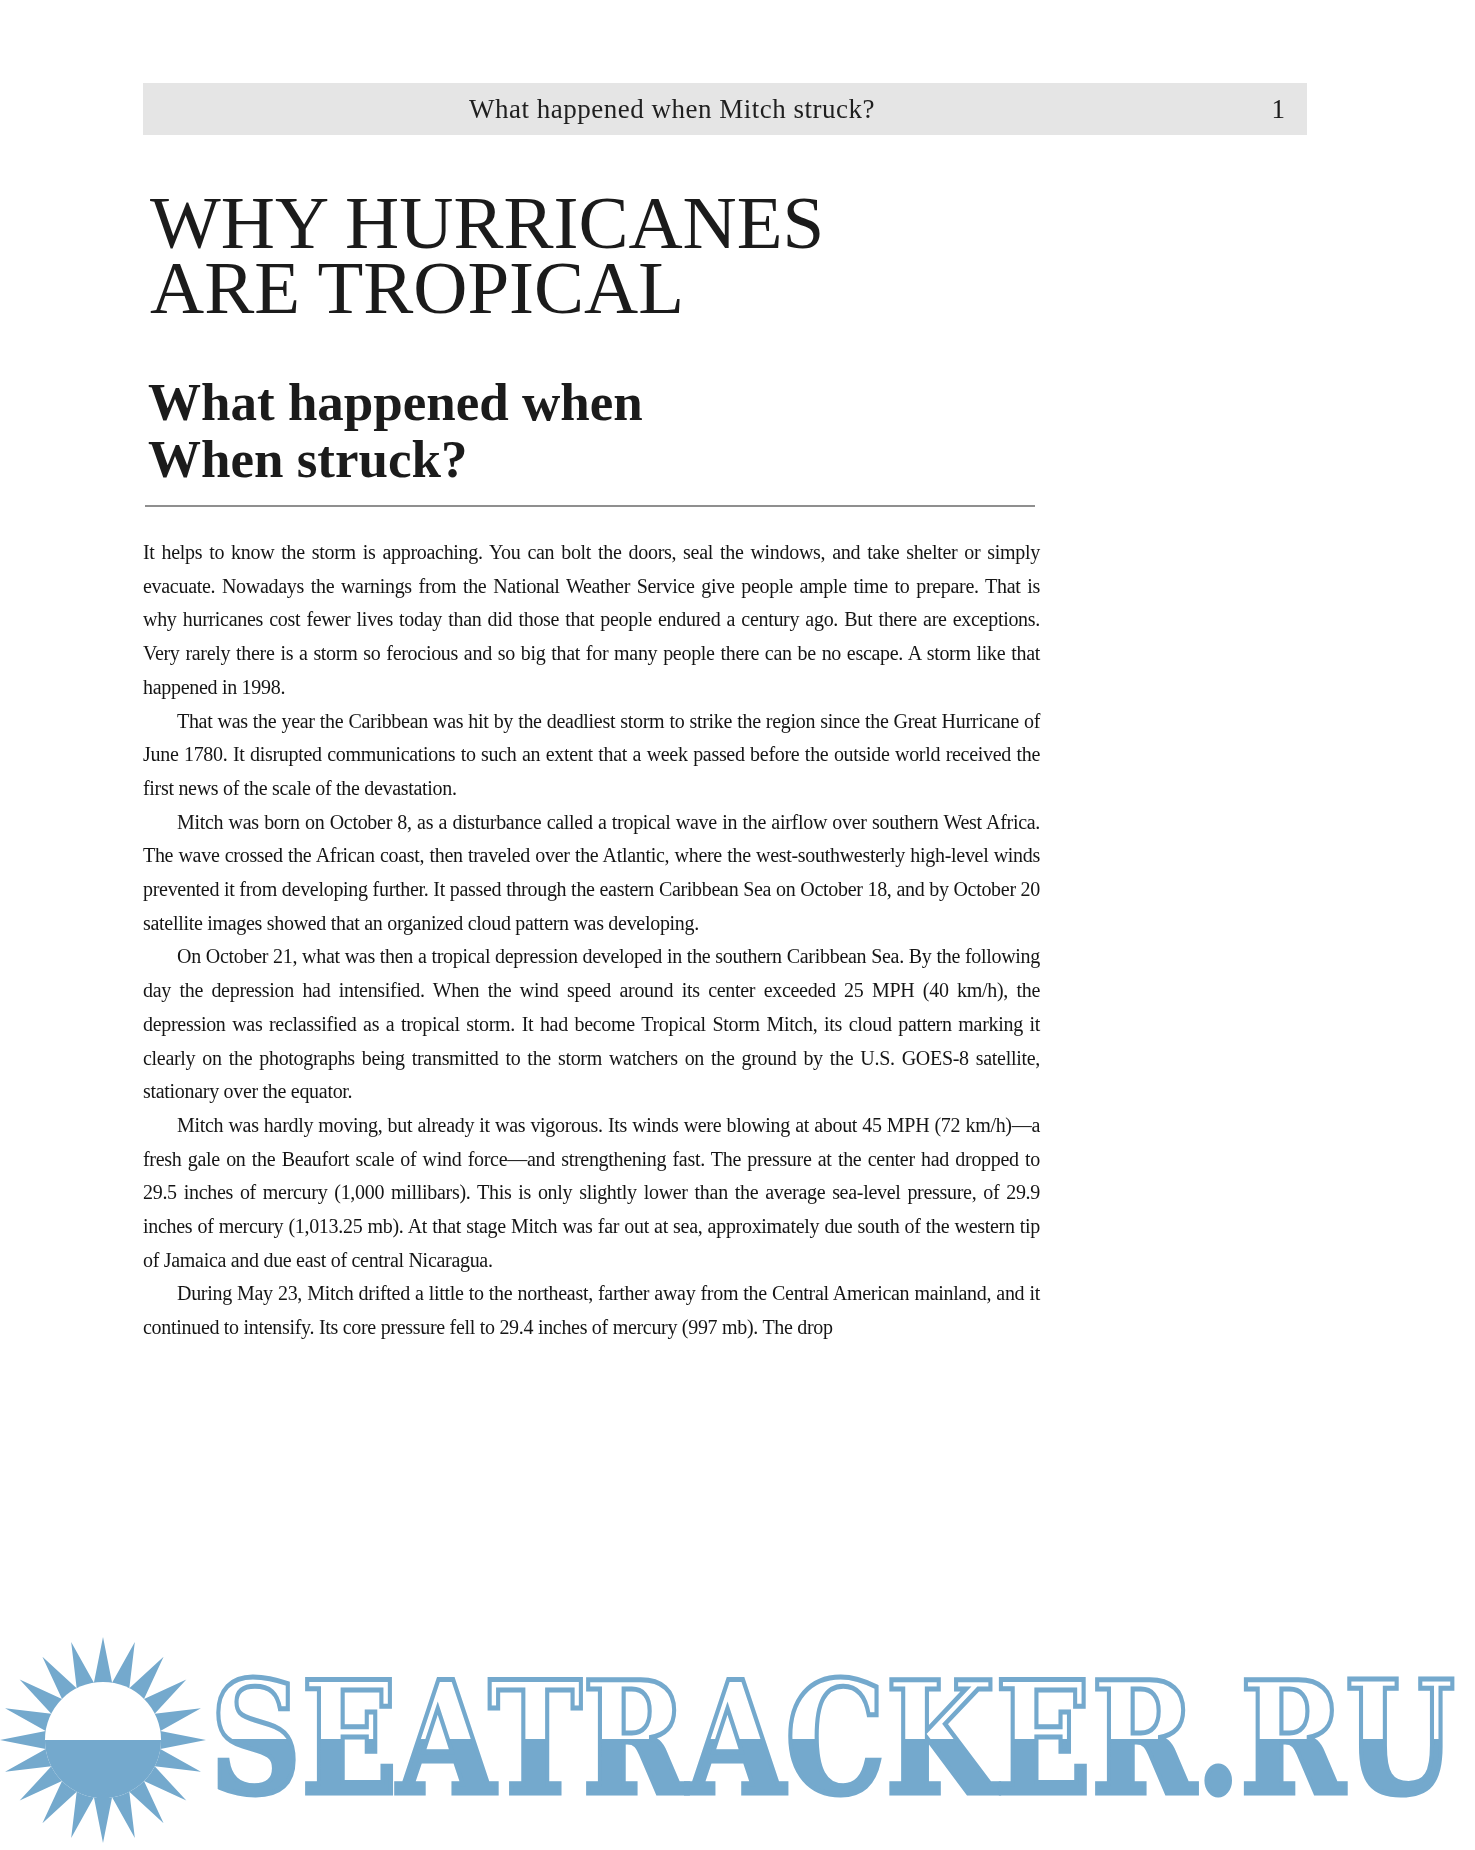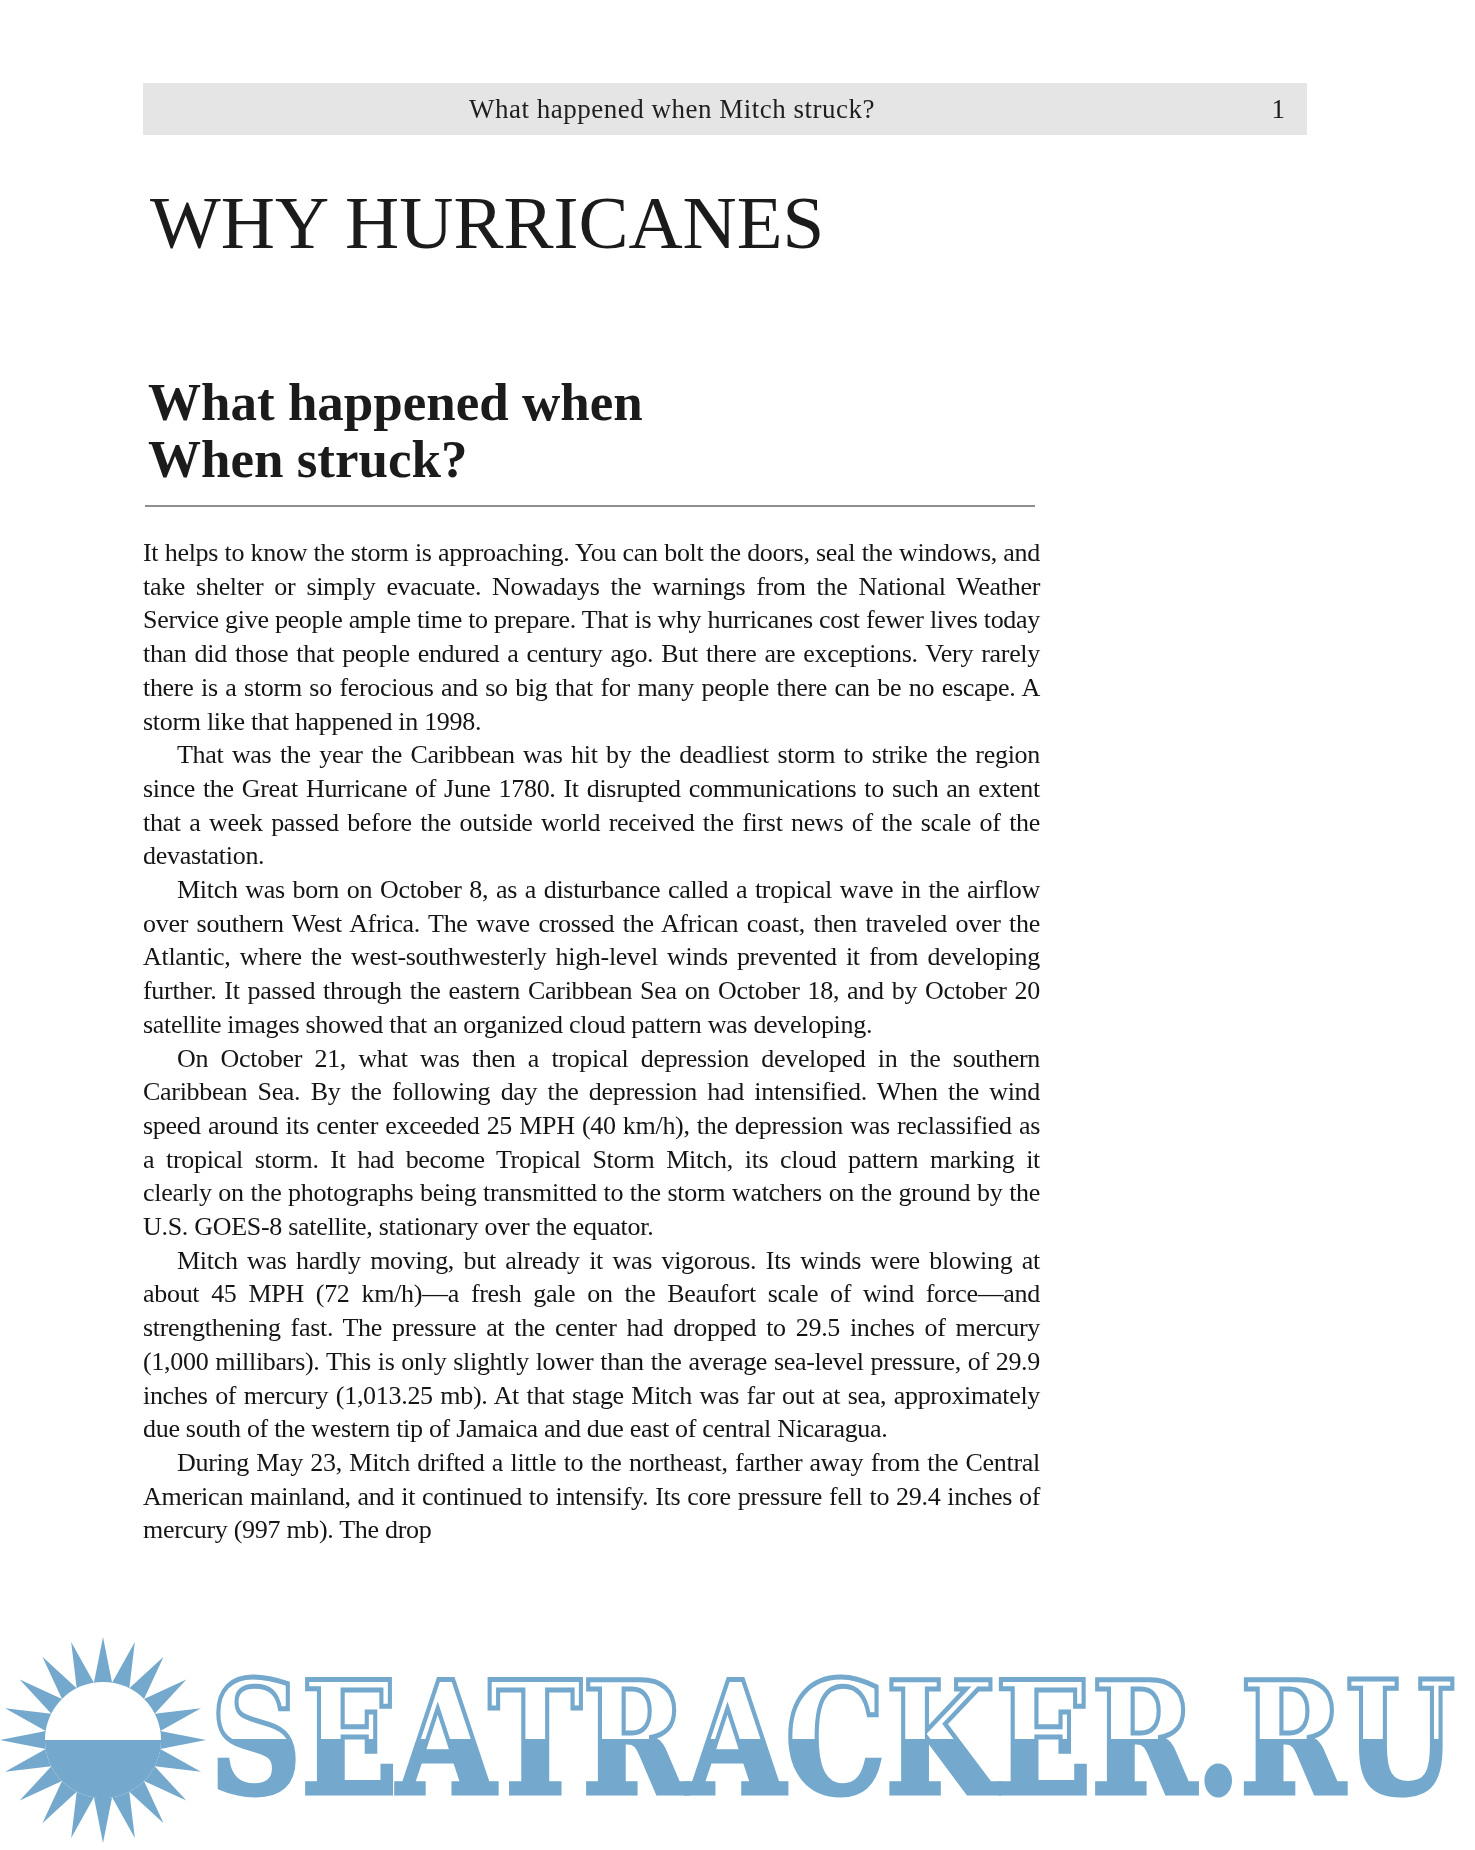--- a/index.html
+++ b/index.html
@@ -46,21 +46,21 @@
 
   .rule {
     position:absolute; left:145px; top:505px;
     width:890px; height:2px; background:#8f8f8f;
   }
 
   
   .body-text {
     position:absolute; left:143px; top:536px;
     width:897px;
-    font-size:26px; line-height:33.7px;
+    font-size:20px; line-height:33.7px;
     letter-spacing:-0.3px;
     text-align:justify;
     color:#151515;
   }
   .body-text p { margin:0; text-indent:34px; }
   .body-text p.no-indent { text-indent:0; }
 
   
   .wm-sun {
     position:absolute; left:0px; top:1637px;
@@ -80,20 +80,21 @@
 
 <div class="page">
 
   <div class="header-bar">
     <span class="running-title">What happened when Mitch struck?</span>
     <span class="page-number">1</span>
   </div>
 
   <h1 class="chapter-title">
     <span>WHY HURRICANES</span>
+    <span>ARE TROPICAL</span>
   </h1>
 
   <h2 class="section-title">
     <span>What happened when</span>
     <span>When struck?</span>
   </h2>
 
   <div class="rule"></div>
 
   <div class="body-text">

